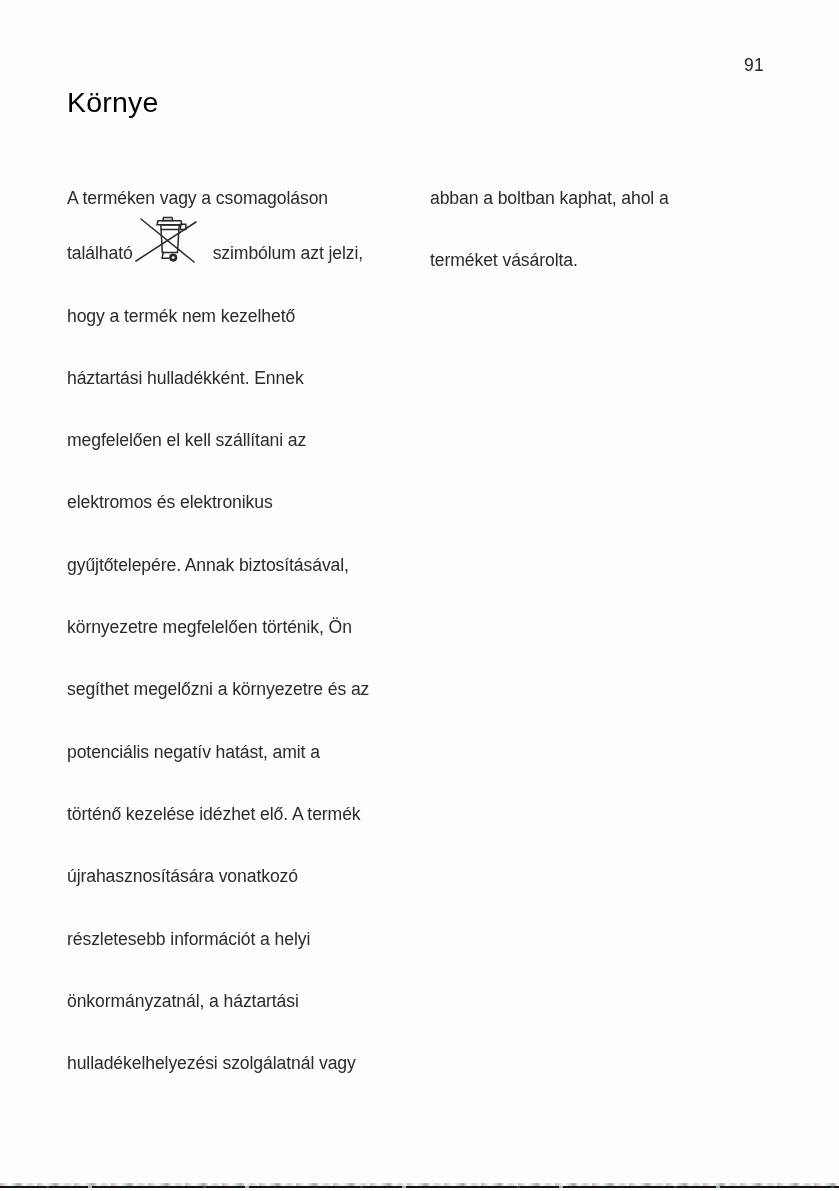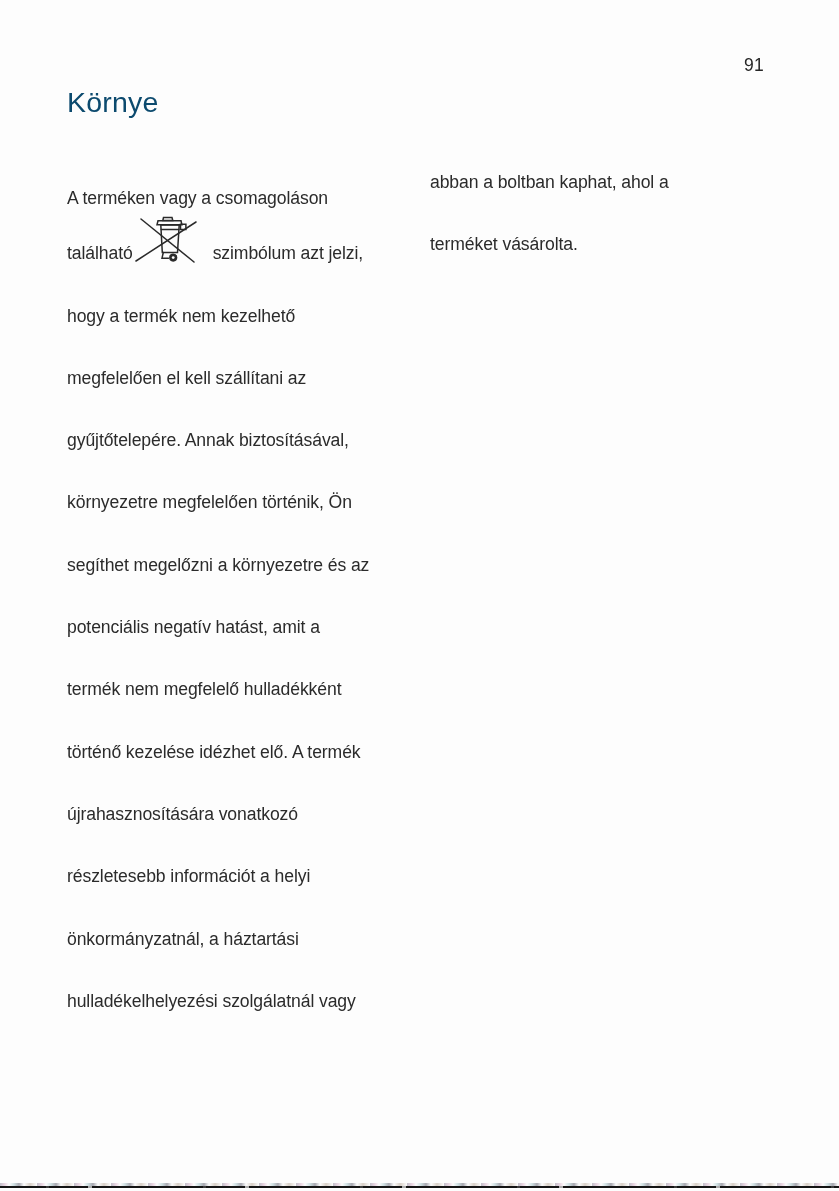--- a/index.html
+++ b/index.html
@@ -20,31 +20,31 @@
     font-size: 17.5px;
     letter-spacing: 0.2px;
   }
   .heading {
     position: absolute;
     top: 86px;
     left: 67px;
     font-size: 28.5px;
     font-weight: 400;
     letter-spacing: 0.2px;
-    color: #0c4a6e;
+    color: #000000;
   }
   .col {
     position: absolute;
     font-size: 17.6px;
     line-height: 24.3px;
     letter-spacing: -0.1px;
     color: #2b2b2b;
   }
   .col-left  { top: 148px; left: 67px;  width: 372px; }
-  .col-right { top: 132px; left: 430px; width: 300px; }
+  .col-right { top: 148px; left: 430px; width: 300px; }
   .tline { white-space: nowrap; height: 24.3px; margin-top: 38px; }
   .symline {
     white-space: nowrap;
     height: 24.3px;
     margin-top: 31px; 
   }
   .symwrap {
     display: inline-block;
     position: relative;
     width: 80px;
@@ -112,26 +112,27 @@
           <path class="bin-stroke" d="M23 5.8 h23 l0.9 4 H22 z"></path>
           <path class="bin-stroke" d="M25.8 10 h18.4 l-1.7 27.5 h-15.2 z"></path>
           <path class="bin-stroke" d="M26.3 14.6 h17.5"></path>
           <path class="bin-stroke" d="M45.5 9.2 h5.4 v5.4 h-5.4 z"></path>
           <path class="bin-stroke" d="M28.3 37.5 L27 43.2 h6.5"></path>
           <circle cx="38.2" cy="42.6" r="4.1" fill="#2a2a2a" stroke="none"></circle>
           <circle cx="38.2" cy="42.6" r="1.4" fill="#ffffff" stroke="none"></circle>
         </svg></span><span>szimbólum azt jelzi,</span>
     </div>
     <div class="tline">hogy a termék nem kezelhető</div>
+    <div class="tline">háztartási hulladékként. Ennek</div>
     <div class="tline">megfelelően el kell szállítani az</div>
+    <div class="tline">elektromos és elektronikus</div>
     <div class="tline">gyűjtőtelepére. Annak biztosításával,</div>
     <div class="tline">környezetre megfelelően történik, Ön</div>
     <div class="tline">segíthet megelőzni a környezetre és az</div>
     <div class="tline">potenciális negatív hatást, amit a</div>
-    <div class="tline">termék nem megfelelő hulladékként</div>
     <div class="tline">történő kezelése idézhet elő. A termék</div>
     <div class="tline">újrahasznosítására vonatkozó</div>
     <div class="tline">részletesebb információt a helyi</div>
     <div class="tline">önkormányzatnál, a háztartási</div>
     <div class="tline">hulladékelhelyezési szolgálatnál vagy</div>
   </div>
 
   <div class="col col-right">
     <div class="tline">abban a boltban kaphat, ahol a</div>
     <div class="tline">terméket vásárolta.</div>

